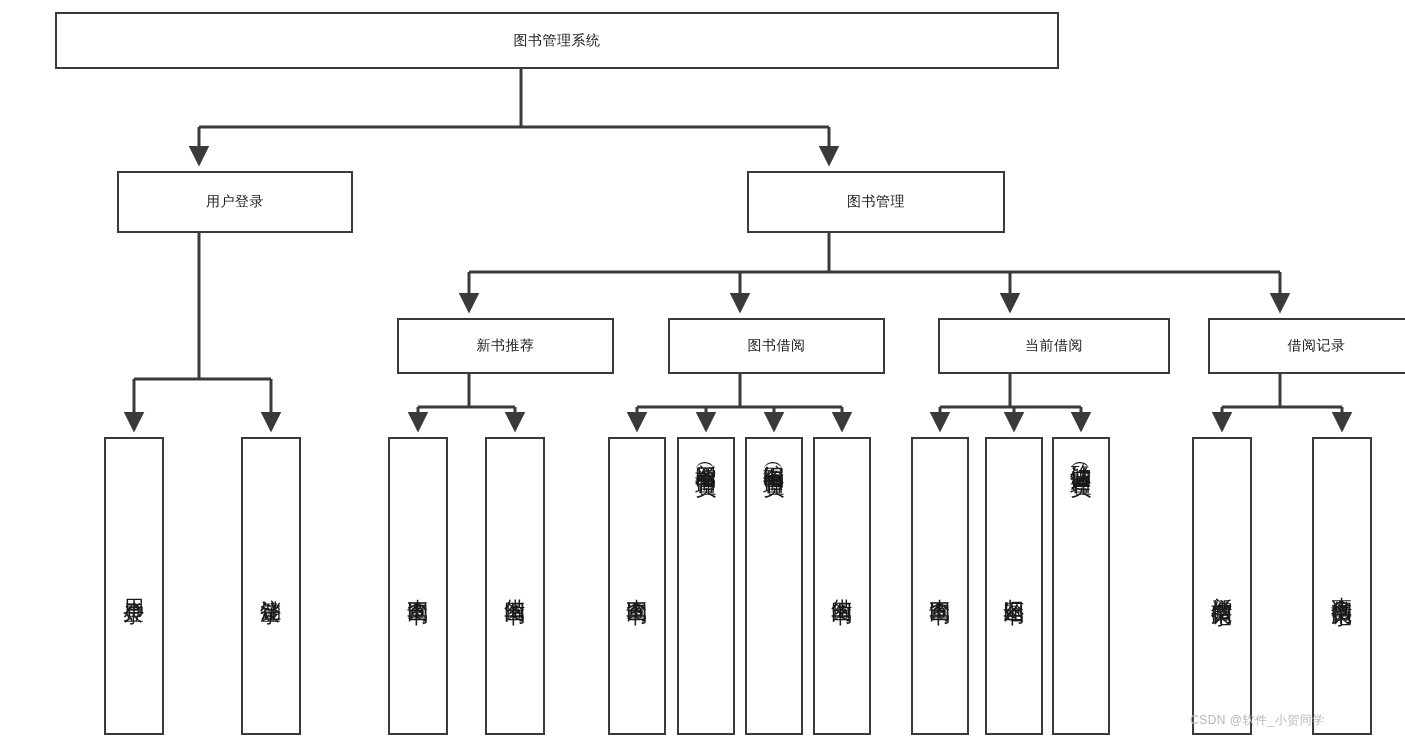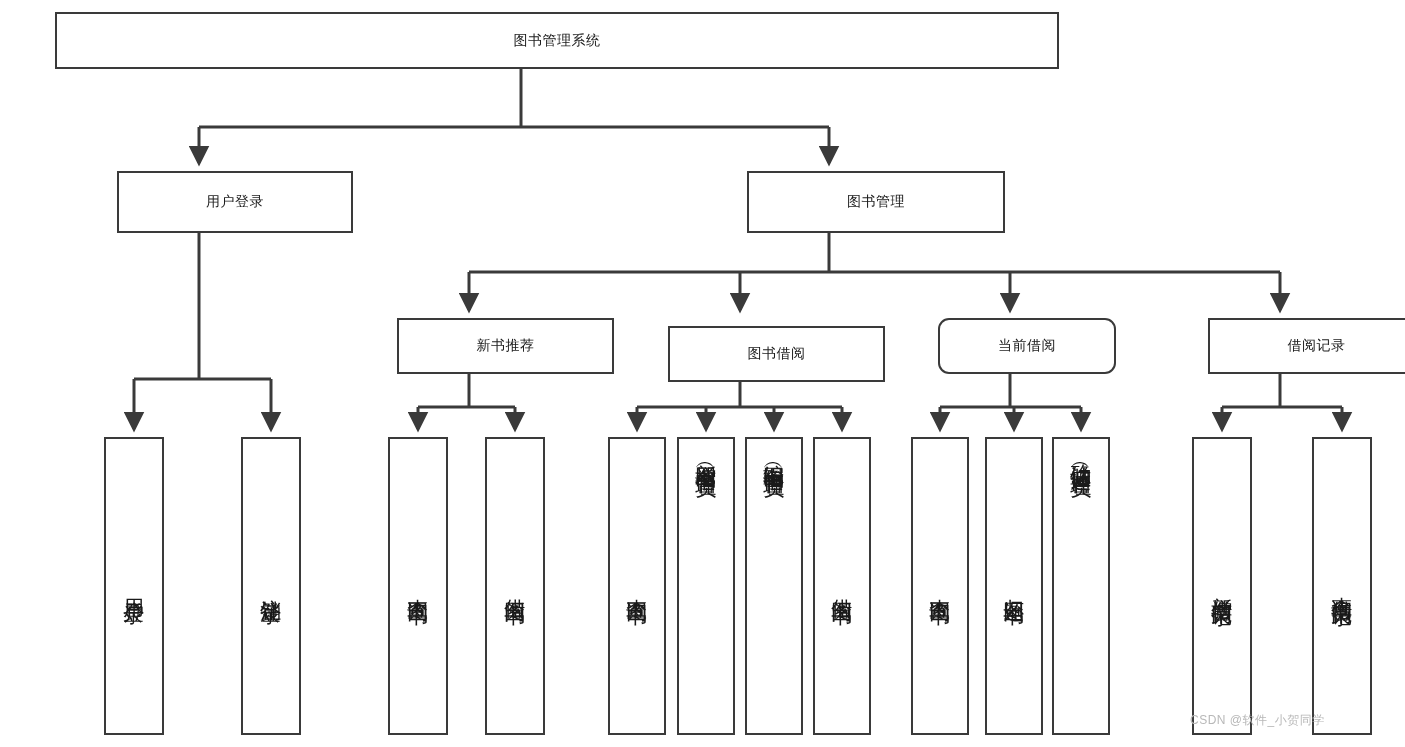--- a/index.html
+++ b/index.html
@@ -146,24 +146,24 @@
   <div class="node horizontal" id="node-l1-0" style="left: 81px; top: 171px; width: 236px; height: 62px; border-color: rgb(58, 58, 58); background: rgb(255, 255, 255); color: rgb(26, 26, 26);">
     <span>用户登录</span>
   </div>
   <div class="node horizontal" id="node-l1-1" style="left: 711px; top: 171px; width: 258px; height: 62px; border-color: rgb(58, 58, 58); background: rgb(255, 255, 255); color: rgb(26, 26, 26);">
     <span>图书管理</span>
   </div>
 
   <div class="node horizontal" id="node-l2-0" style="left: 361px; top: 318px; width: 217px; height: 56px; border-color: rgb(58, 58, 58); background: rgb(255, 255, 255); color: rgb(26, 26, 26);">
     <span>新书推荐</span>
   </div>
-  <div class="node horizontal" id="node-l2-1" style="left: 632px; top: 326px; width: 217px; height: 56px; border-color: rgb(58, 58, 58); background: rgb(255, 255, 255); color: rgb(26, 26, 26);">
+  <div class="node horizontal" id="node-l2-1" style="left: 632px; top: 318px; width: 217px; height: 56px; border-color: rgb(58, 58, 58); background: rgb(255, 255, 255); color: rgb(26, 26, 26);">
     <span>图书借阅</span>
   </div>
-  <div class="node horizontal" id="node-l2-2" style="left: 902px; top: 318px; width: 178px; height: 56px; border-color: rgb(58, 58, 58); background: rgb(255, 255, 255); color: rgb(26, 26, 26); border-radius: 11px;">
+  <div class="node horizontal" id="node-l2-2" style="left: 902px; top: 318px; width: 232px; height: 56px; border-color: rgb(58, 58, 58); background: rgb(255, 255, 255); color: rgb(26, 26, 26);">
     <span>当前借阅</span>
   </div>
   <div class="node horizontal" id="node-l2-3" style="left: 1172px; top: 318px; width: 217px; height: 56px; border-color: rgb(58, 58, 58); background: rgb(255, 255, 255); color: rgb(26, 26, 26);">
     <span>借阅记录</span>
   </div>
 
   <div class="node vertical centered" id="node-leaf-0" style="left: 104px; top: 437px; width: 60px; height: 298px; border-color: rgb(58, 58, 58); background: rgb(255, 255, 255); color: rgb(26, 26, 26);">
     <span class="vlabel">用户登录</span>
   </div>
   <div class="node vertical centered" id="node-leaf-1" style="left: 241px; top: 437px; width: 60px; height: 298px; border-color: rgb(58, 58, 58); background: rgb(255, 255, 255); color: rgb(26, 26, 26);">

